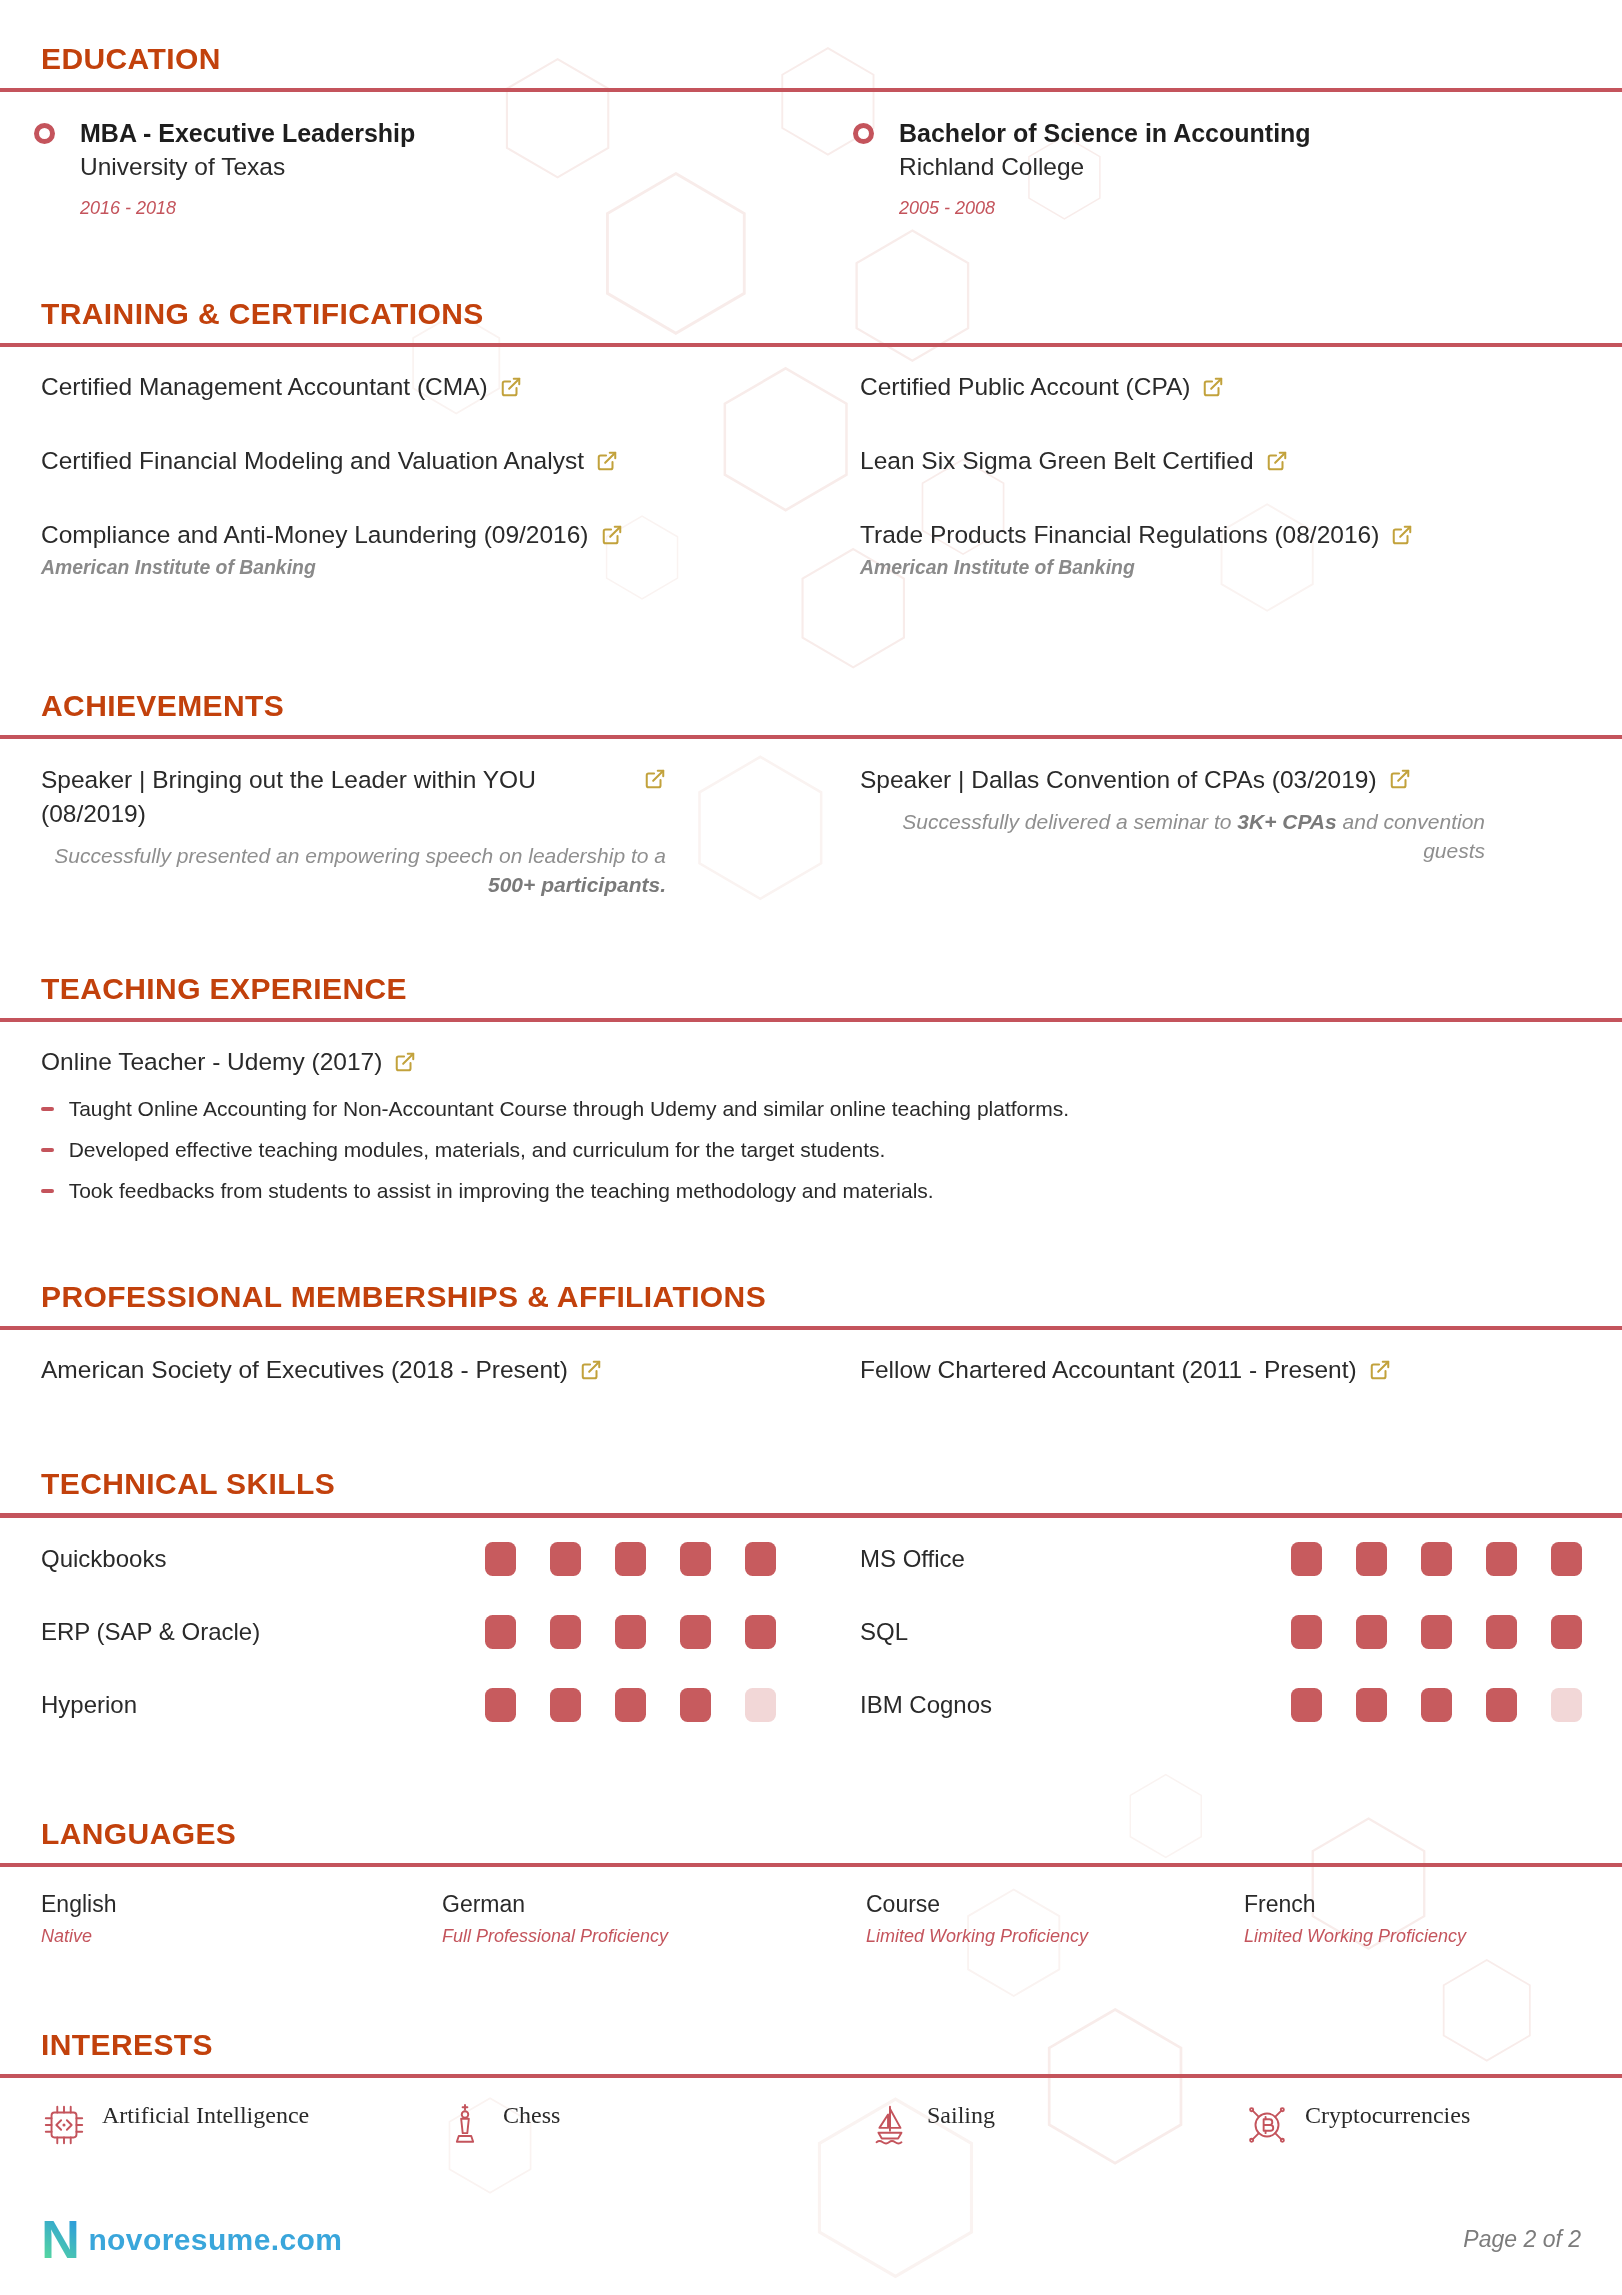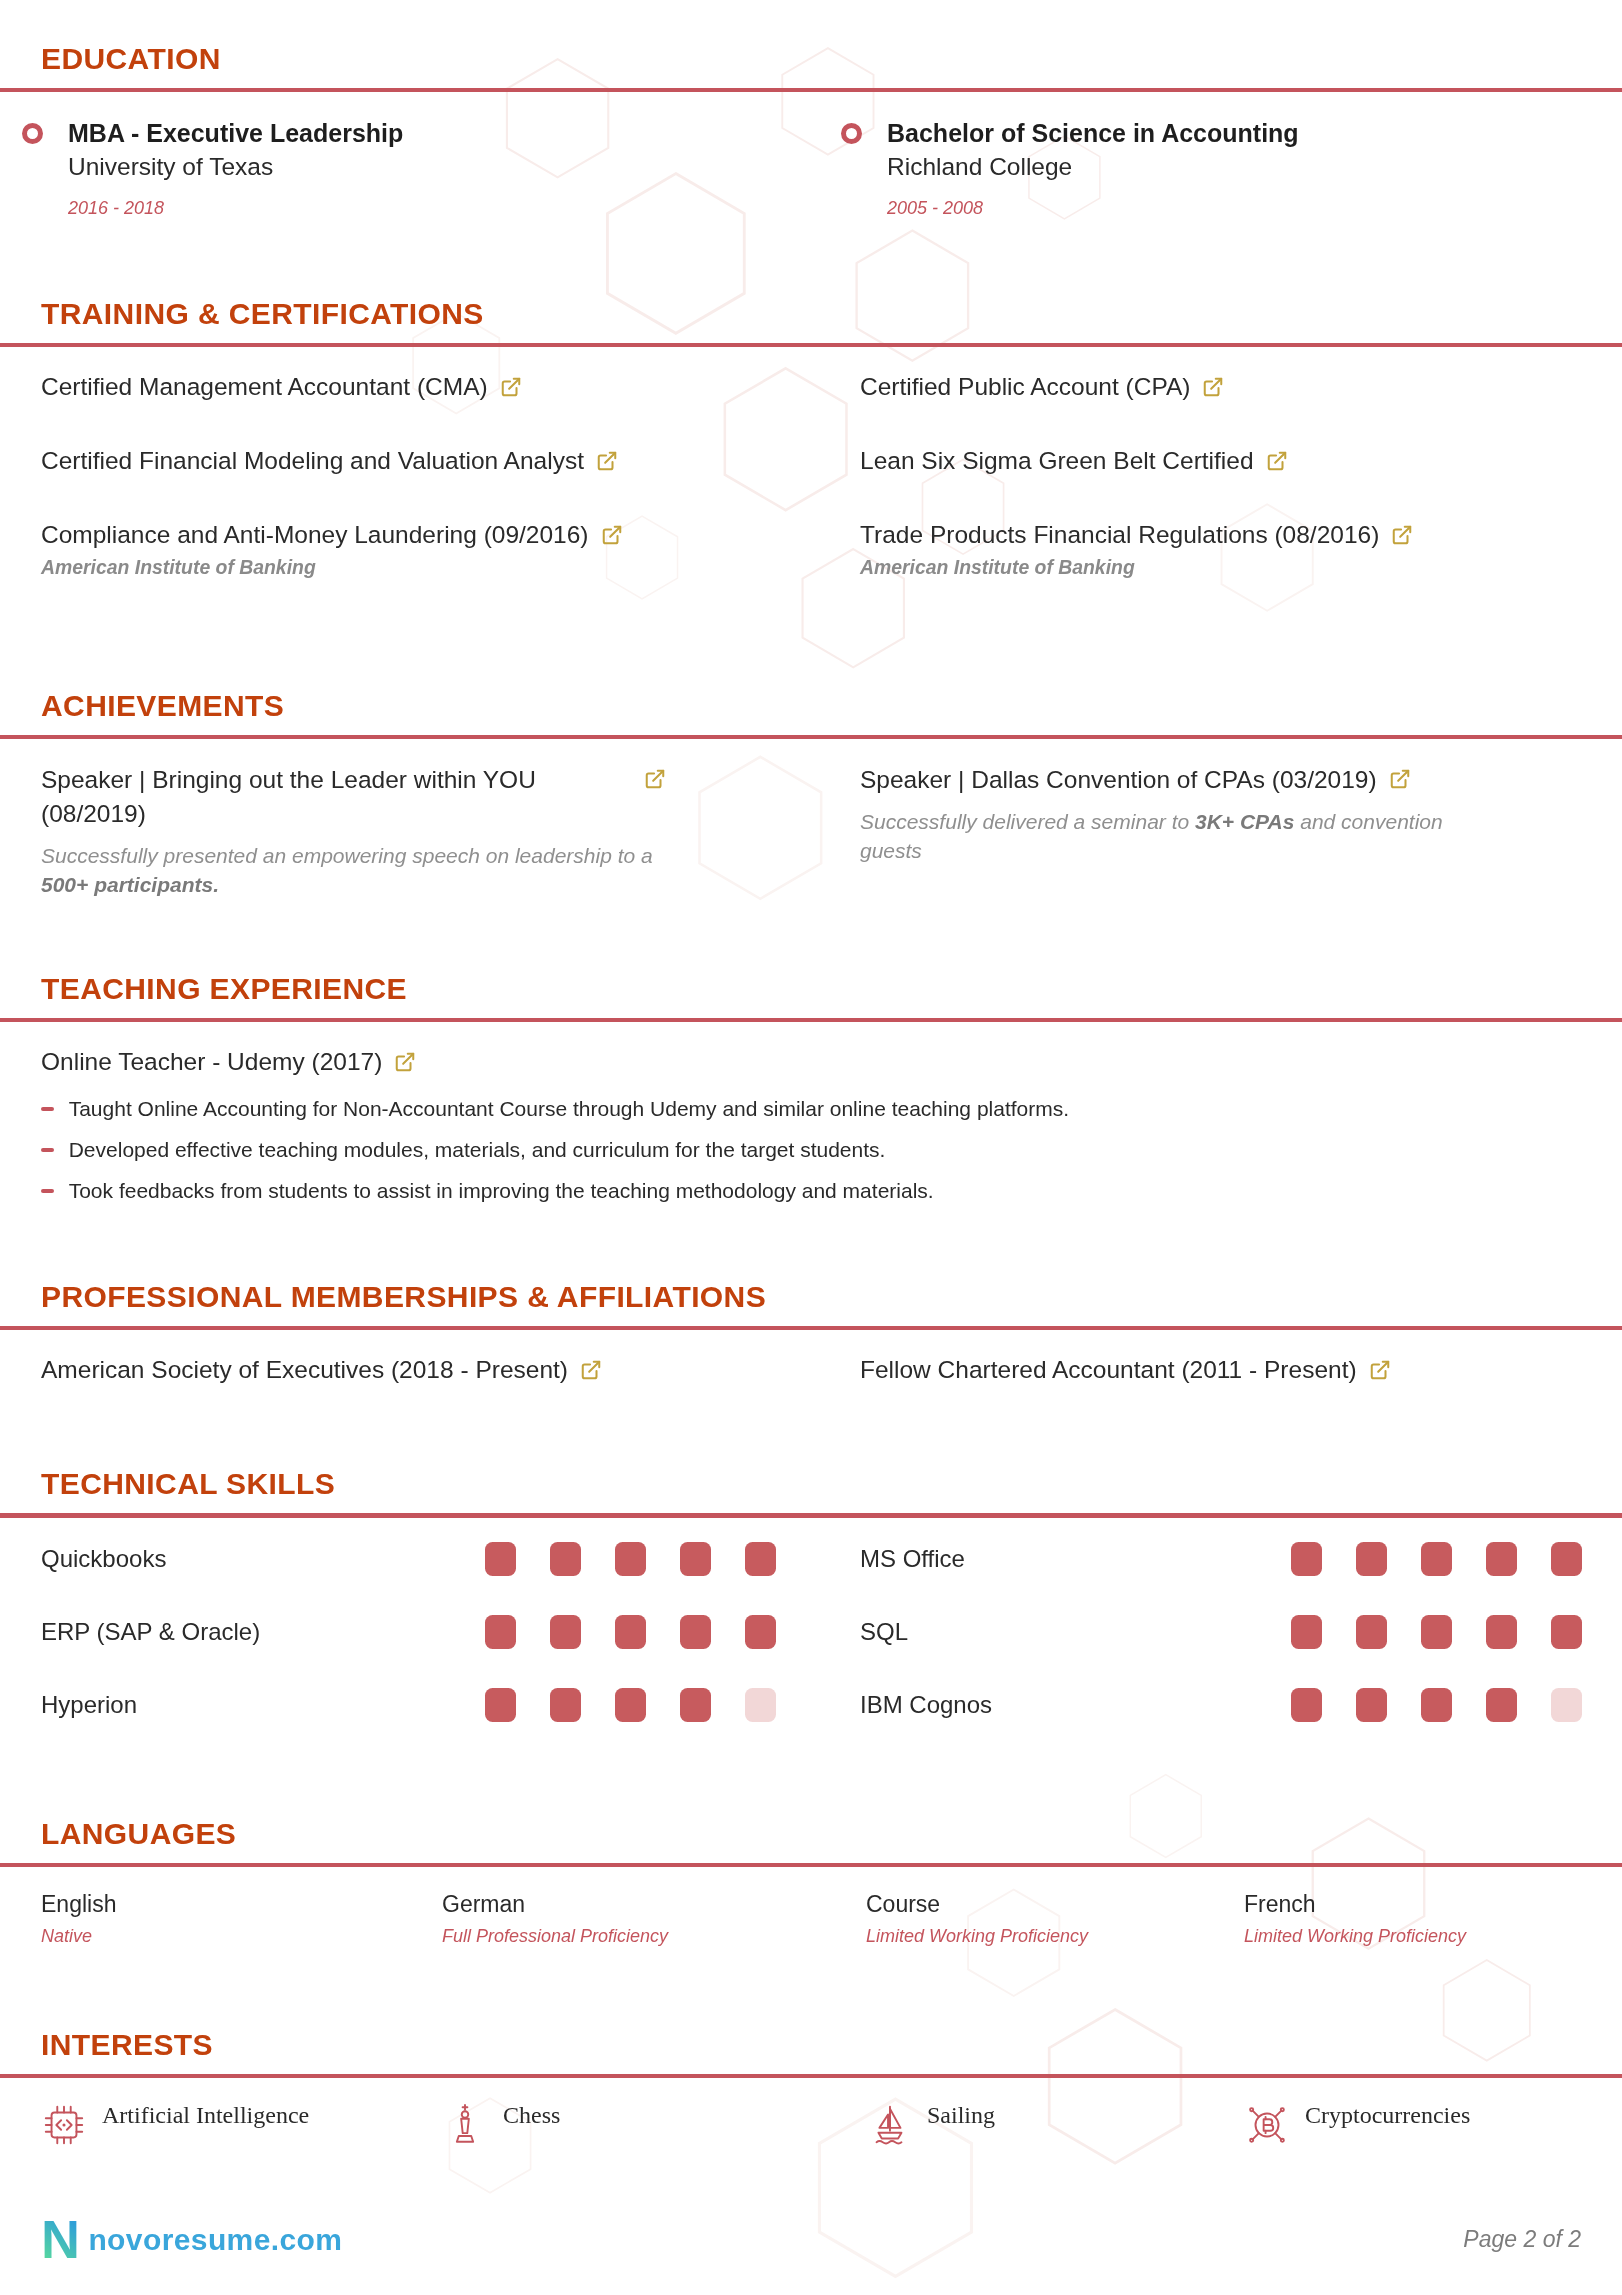--- a/index.html
+++ b/index.html
@@ -19,40 +19,40 @@
     margin:0;padding:0 41px;
     font-size:30px;font-weight:bold;color:#c2410c;
     letter-spacing:0.4px;
   }
   .sec-rule{height:4.2px;background:#c4545c;margin-top:12px;}
   .sec-body{padding:24px 41px 0 41px;}
   .two-col{display:grid;grid-template-columns:735px 722px;column-gap:84px;}
   .four-col{display:grid;grid-template-columns:401px 424px 378px 1fr;}
 
   
-  .edu-body{padding-left:22px;}
+  .edu-body{padding-left:34px;}
   .edu-item{display:flex;gap:25px;}
   .ring{
     flex:0 0 auto;width:11px;height:11px;border:5px solid #c4545c;
     border-radius:50%;margin-top:6.8px;background:#fff;
   }
   .edu-degree{font-size:25px;font-weight:bold;color:#1e1e1e;line-height:34px;}
   .edu-school{font-size:24.5px;color:#2a2a2a;line-height:34px;}
   .edu-dates{font-size:18px;font-style:italic;color:#c4545c;margin-top:13.5px;}
 
   
   .link-line{display:flex;align-items:flex-start;gap:12px;}
   .item-name{font-size:24.5px;color:#2a2a2a;line-height:32px;}
   .ext-icon{flex:0 0 auto;width:22px;height:22px;margin-top:5px;}
   .cert-item{margin-bottom:42px;}
   .cert-org{font-size:19.4px;font-weight:bold;font-style:italic;color:#8a8a8a;margin-top:5px;}
 
   
   .ach-title{font-size:24.5px;color:#2a2a2a;line-height:34px;max-width:591px;}
-  .ach-desc{font-size:21px;font-style:italic;color:#8f8f8f;line-height:29px;margin-top:10px;max-width:625px;}
+  .ach-desc{font-size:21px;font-style:italic;color:#8f8f8f;line-height:29px;margin-top:10px;max-width:625px;text-align:right;}
   .ach-desc b{color:#7a7a7a;}
 
   
   .teach-role .item-name{font-size:24.5px;}
   .bullets{margin-top:18px;}
   .bullet-row{display:flex;gap:15px;margin-bottom:15px;align-items:flex-start;}
   .dash{flex:0 0 auto;width:12.7px;height:4.2px;border-radius:2.5px;background:#c4545c;margin-top:11px;}
   .bullet-text{font-size:21px;color:#2a2a2a;line-height:26px;}
 
   

